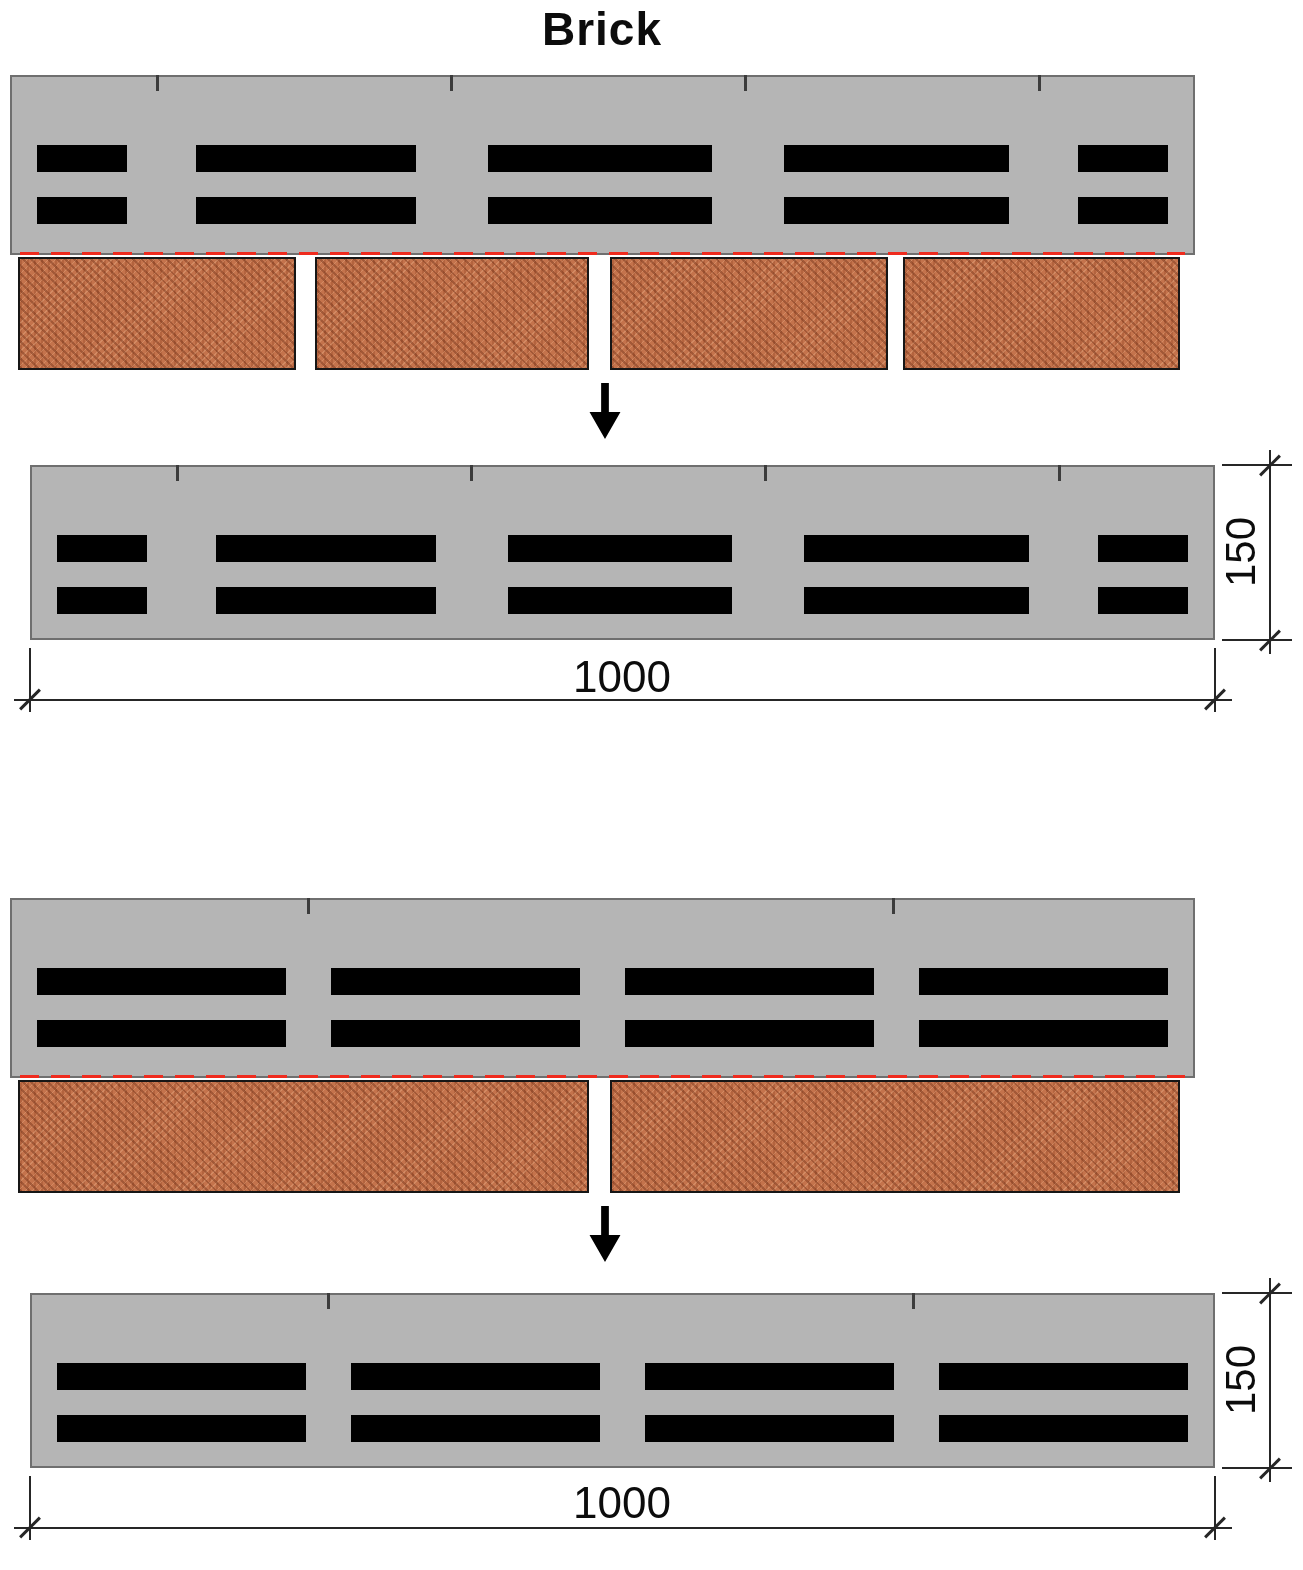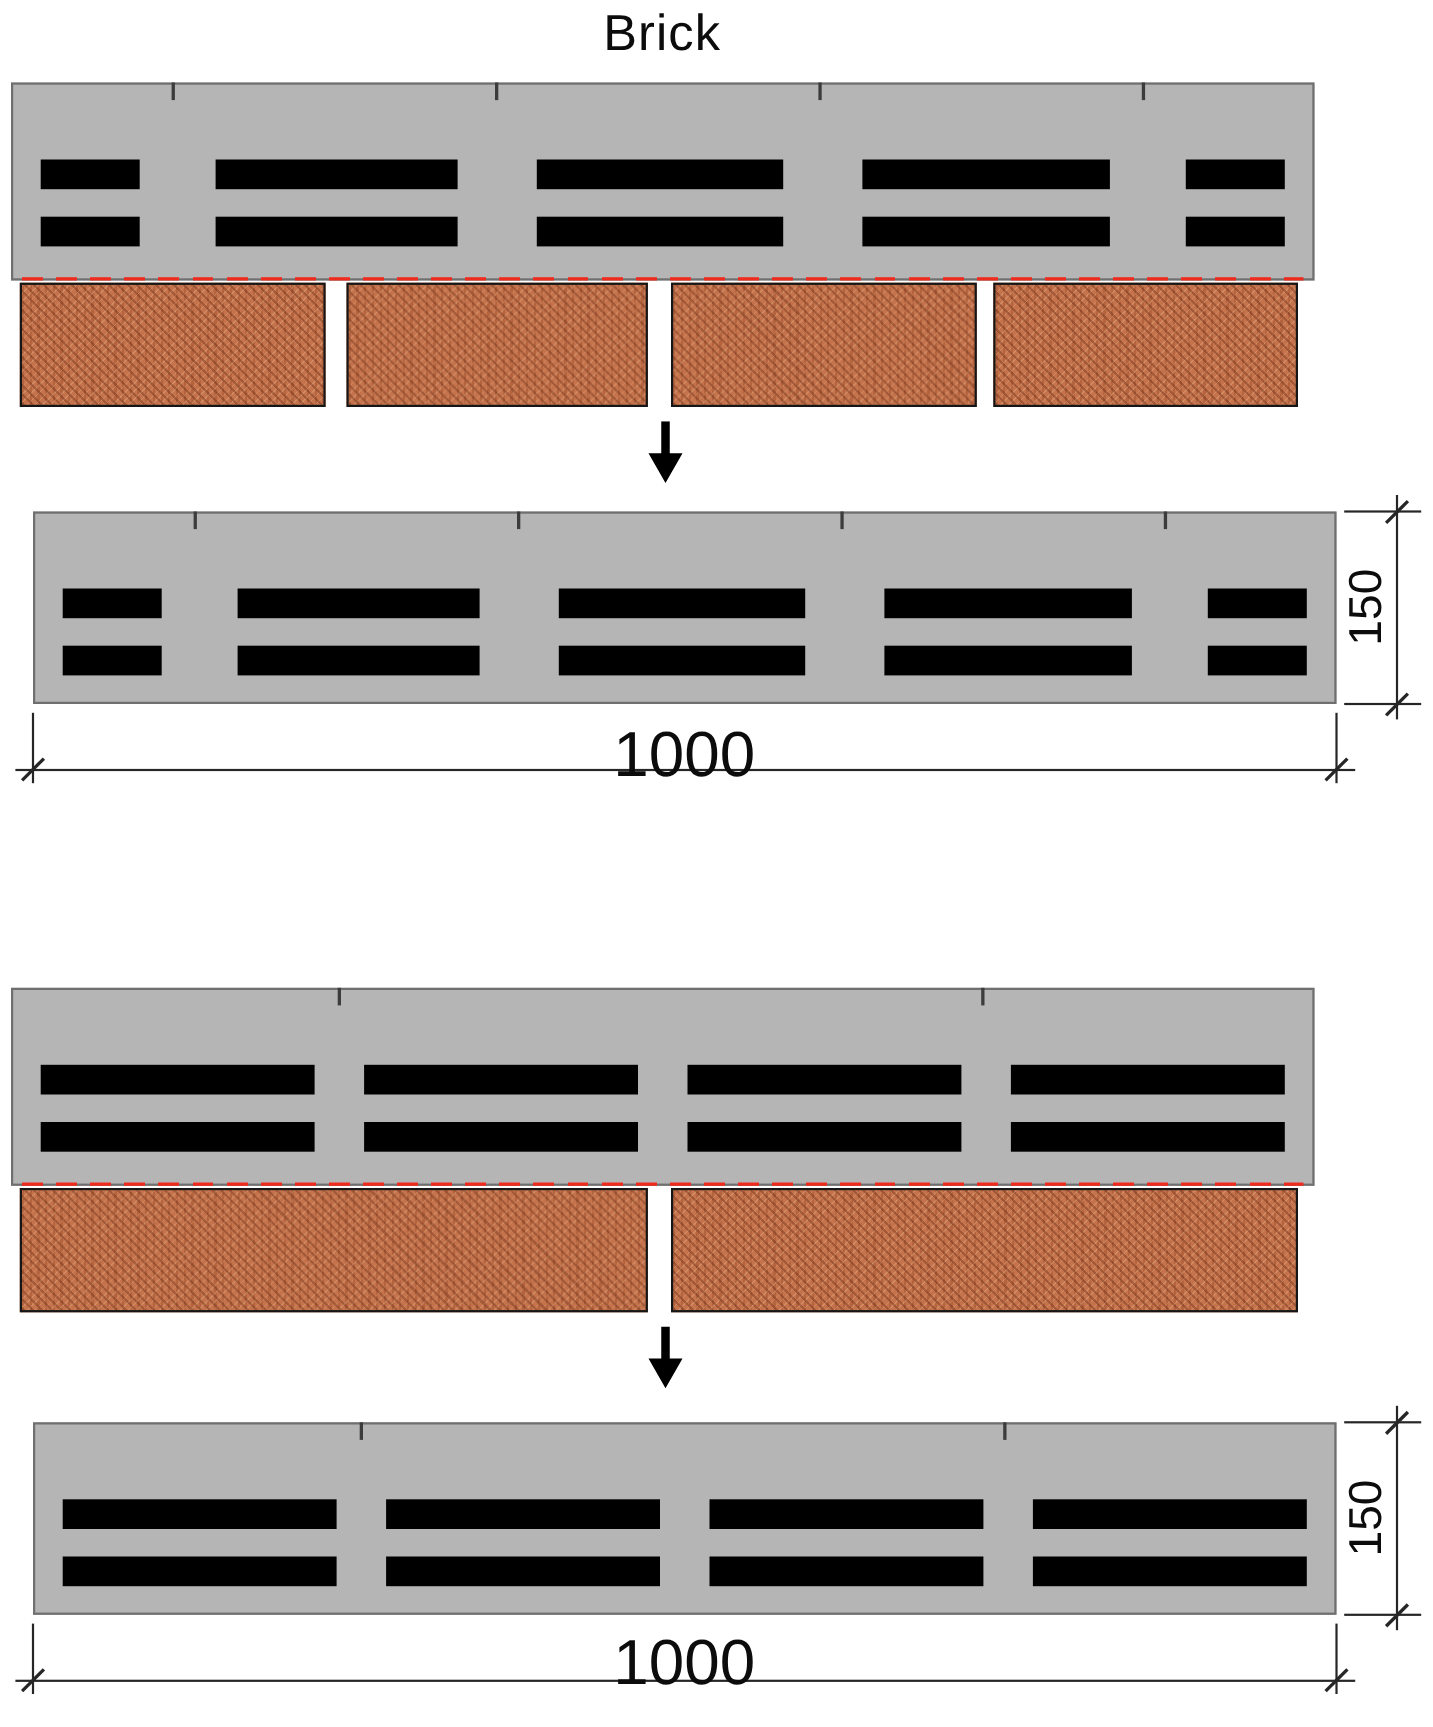--- a/index.html
+++ b/index.html
@@ -1,42 +1,42 @@
 <!DOCTYPE html>
 <html><head>
 <meta charset="utf-8">
 <style>
   * { margin:0; padding:0; box-sizing:border-box; }
   html,body { background:#ffffff; }
   body { font-family:"Liberation Sans", sans-serif; color:#111; }
   .page { position:relative; width:1303px; height:1570px; background:#fff; overflow:hidden; }
 
   .title { position:absolute; width:500px; text-align:center; transform:translateX(-50%);
-           font-size:46px; letter-spacing:1px; color:#0c0c0c; }
+           font-size:46px; letter-spacing:1px; color:#0c0c0c;font-weight:bold; }
 
   .strip { position:absolute; background:#b5b5b5; border:2px solid #6f6f6f; }
   .tick  { position:absolute; top:-2px; width:3px; height:16px; background:#3c3c3c; }
   .slot  { position:absolute; height:27px; background:#000; }
 
   .cutline { position:absolute; left:8px; right:8px; bottom:-2px; height:3px; z-index:3;
              background:repeating-linear-gradient(90deg,#ef2b1e 0 19px, rgba(0,0,0,0) 19px 31px); }
 
   .brickrow { position:absolute; }
   .brick { position:absolute; top:2px; height:113px; border:2px solid #161616;
            background-color:#c4734c;
            background-image:
              repeating-linear-gradient(45deg, rgba(94,34,12,.33) 0 2px, rgba(0,0,0,0) 2px 6px),
              repeating-linear-gradient(135deg, rgba(255,210,170,.25) 0 1px, rgba(0,0,0,0) 1px 5px),
              repeating-linear-gradient(90deg, rgba(120,45,15,.22) 0 2px, rgba(0,0,0,0) 2px 7px); }
 
   .arrow { position:absolute; width:44px; height:58px; }
 
   .dim-line  { position:absolute; background:#262626; }
   .dim-slash { position:absolute; width:28px; height:3px; background:#262626; transform:rotate(-45deg); }
-  .dim-text  { position:absolute; font-size:58px; color:#0c0c0c; text-align:center; }
+  .dim-text  { position:absolute; font-size:44px; color:#0c0c0c; text-align:center; }
   .dim-text.vert { font-size:42px; transform:rotate(-90deg); }
 </style>
 </head>
 <body>
 
 <div class="page">
 
   <div class="title" style="left:602px; top:2px;">Brick</div>
 
   <div class="strip" style="left:10px; top:75px; width:1185px; height:180px;">

